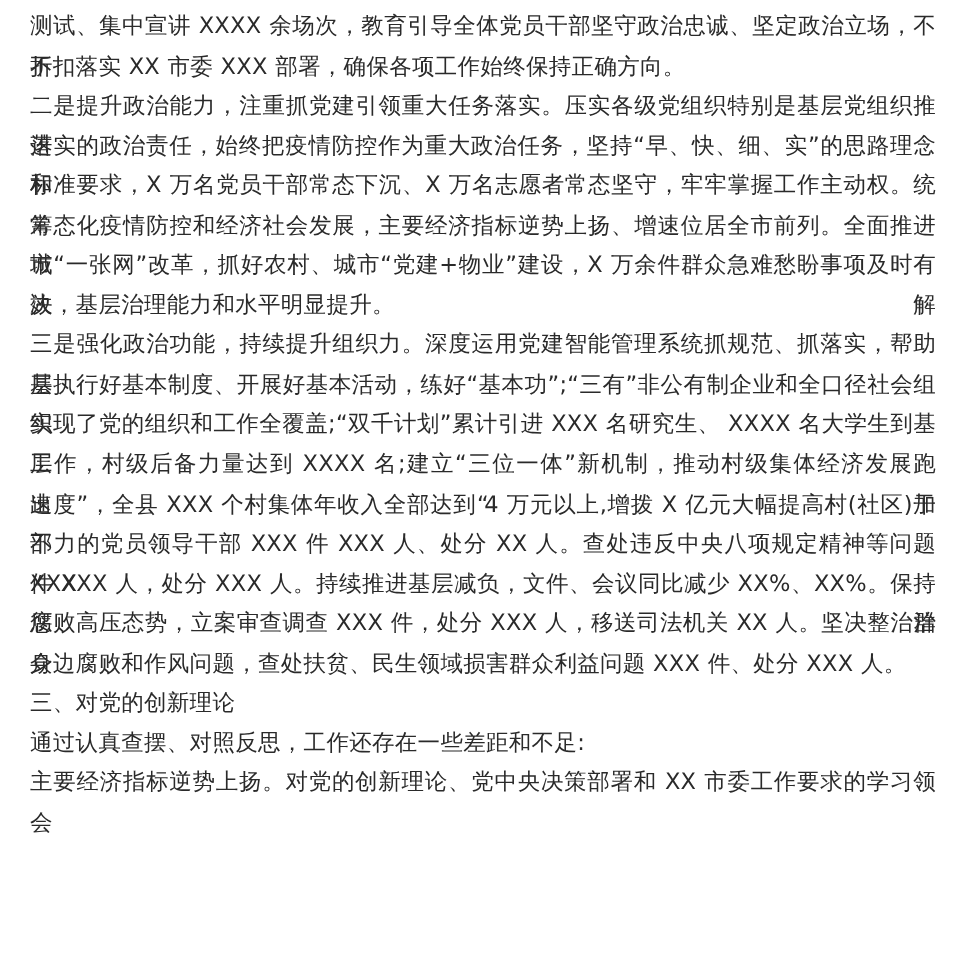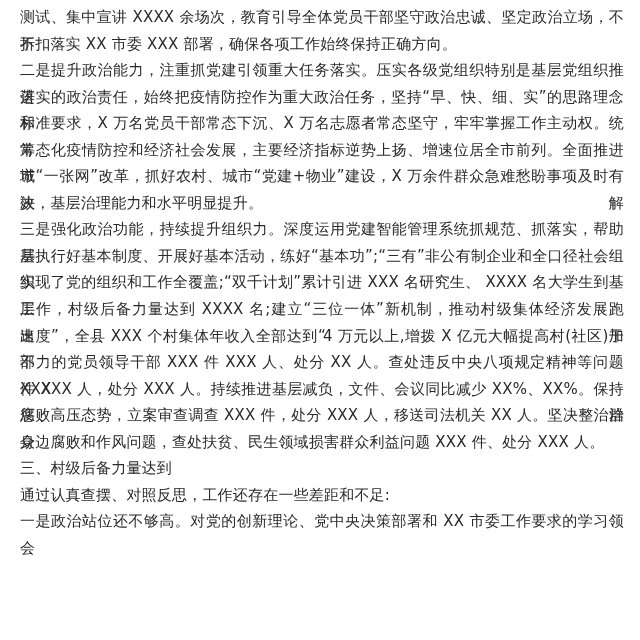--- a/index.html
+++ b/index.html
@@ -27,17 +27,17 @@
   <div class="line">决，基层治理能力和水平明显提升。</div>
   <div class="line justify">三是强化政治功能，持续提升组织力。深度运用党建智能管理系统抓规范、抓落实，帮助基</div>
   <div class="line justify">层执行好基本制度、开展好基本活动，练好“基本功”;“三有”非公有制企业和全口径社会组织</div>
   <div class="line justify">实现了党的组织和工作全覆盖;“双千计划”累计引进 XXX 名研究生、 XXXX 名大学生到基层</div>
   <div class="line justify">工作，村级后备力量达到 XXXX 名;建立“三位一体”新机制，推动村级集体经济发展跑出“加</div>
   <div class="line justify">速度”，全县 XXX 个村集体年收入全部达到 4 万元以上,增拨 X 亿元大幅提高村(社区)干部</div>
   <div class="line justify">不力的党员领导干部 XXX 件 XXX 人、处分 XX 人。查处违反中央八项规定精神等问题 XXX</div>
   <div class="line justify">件 XXX 人，处分 XXX 人。持续推进基层减负，文件、会议同比减少 XX%、XX%。保持惩治</div>
   <div class="line justify">腐败高压态势，立案审查调查 XXX 件，处分 XXX 人，移送司法机关 XX 人。坚决整治群众</div>
   <div class="line">身边腐败和作风问题，查处扶贫、民生领域损害群众利益问题 XXX 件、处分 XXX 人。</div>
-  <div class="line">三、村级后备力量达到</div>
+  <div class="line">三、对党的创新理论</div>
   <div class="line">通过认真查摆、对照反思，工作还存在一些差距和不足:</div>
-  <div class="line justify">一是政治站位还不够高。对党的创新理论、党中央决策部署和 XX 市委工作要求的学习领会</div>
+  <div class="line justify">主要经济指标逆势上扬。对党的创新理论、党中央决策部署和 XX 市委工作要求的学习领会</div>
 
 </div>
 
 </body></html>

